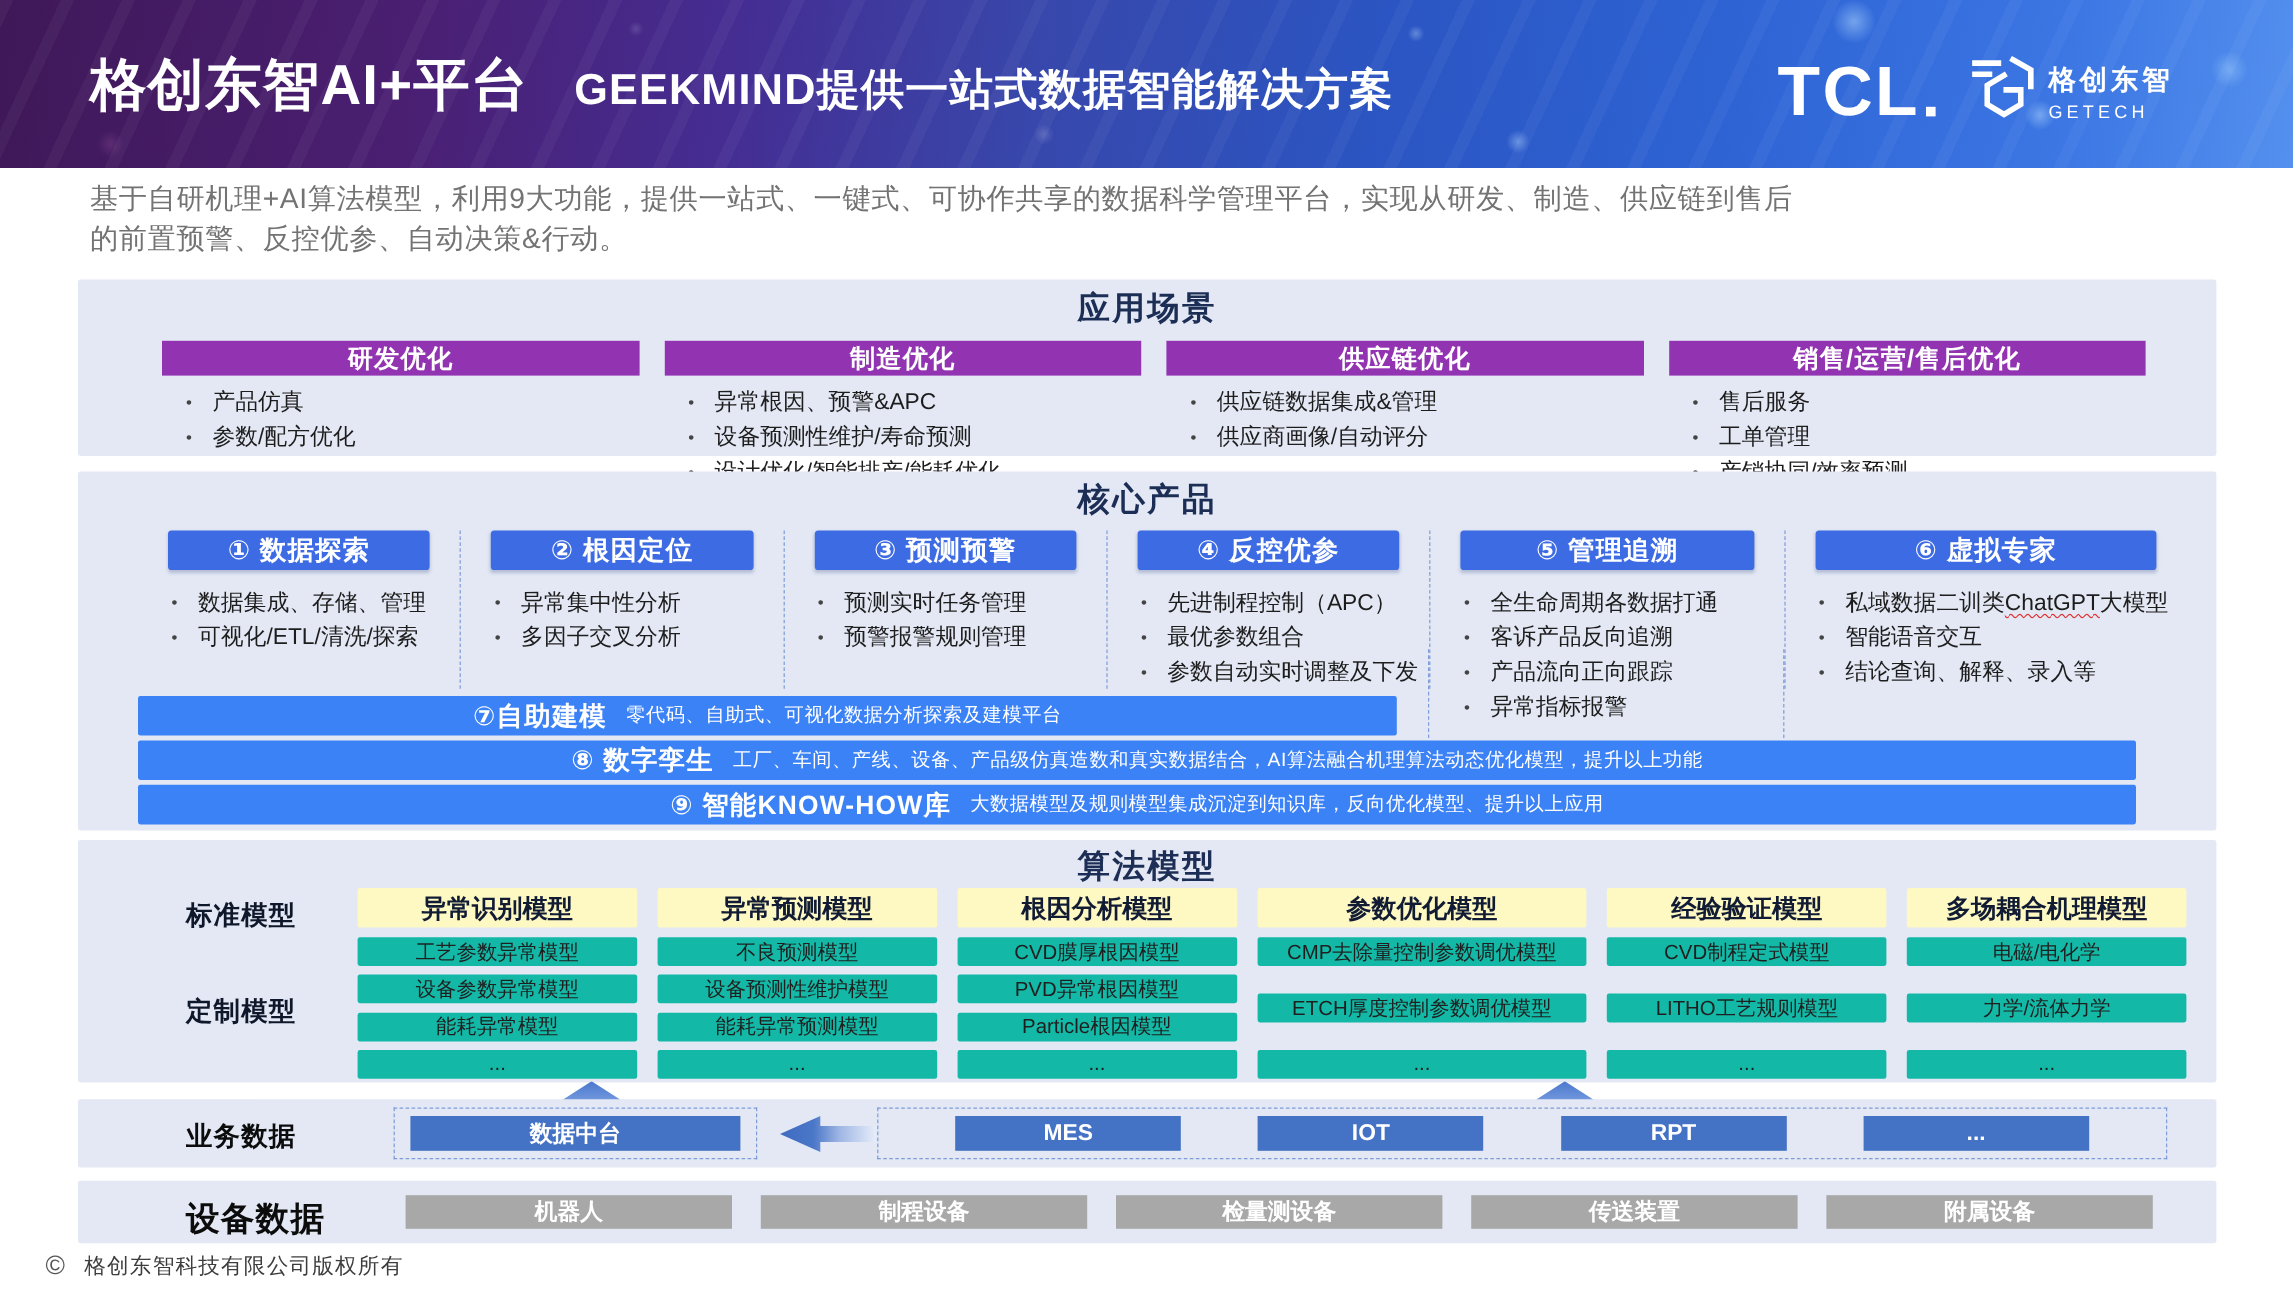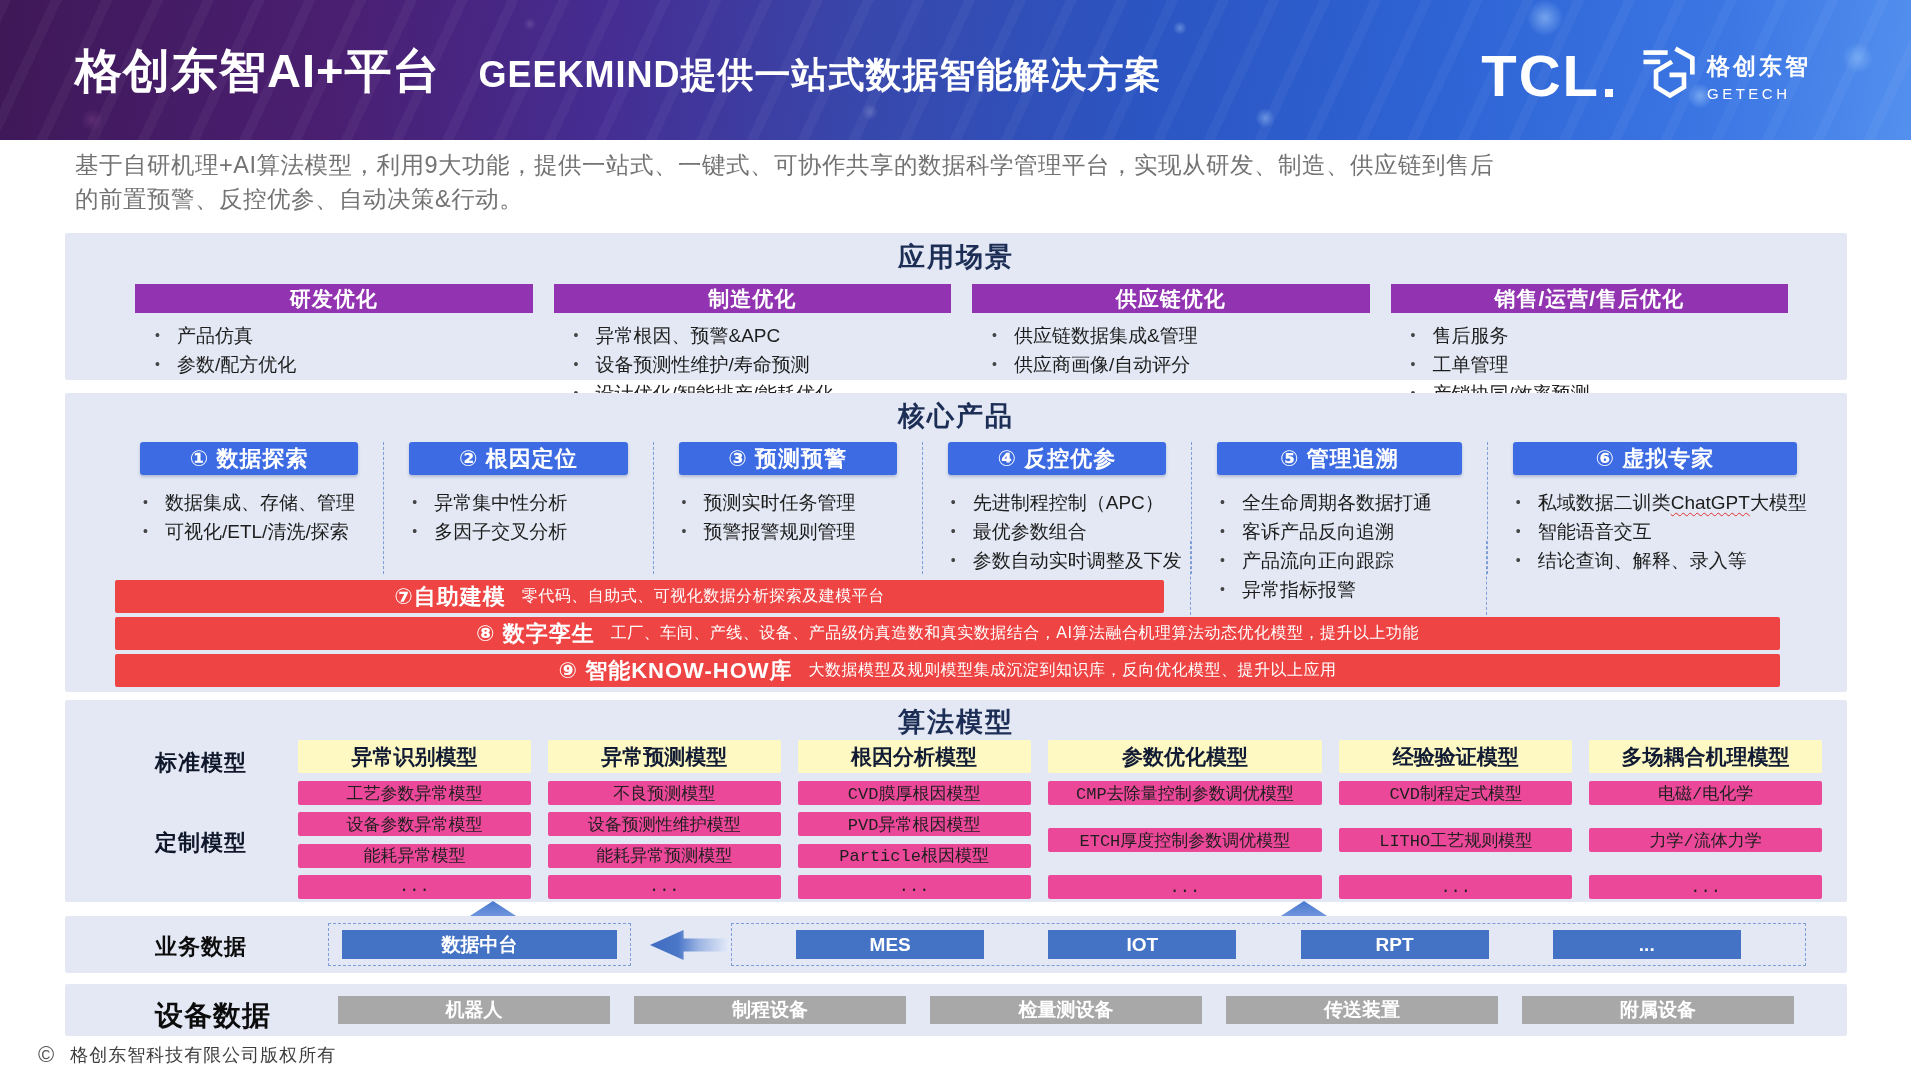--- a/index.html
+++ b/index.html
@@ -66,41 +66,41 @@
   .prod-col.w6 { flex:1.25; }
   .prod-col:not(:last-child) { border-right:1px dashed #7e9cd8; }
   .prod-header { margin:0 auto; width:calc(100% - 46px); height:33px; background:#3D6BE3; border-radius:3px;
                  color:#fff; font-size:22px; font-weight:700; display:flex; align-items:center; justify-content:center;
                  box-shadow:0 2px 3px rgba(40,60,120,.25); letter-spacing:1px; }
   .prod-col .blist { margin-top:13px; padding-left:22px; }
   .wavy { text-decoration:underline wavy #e03030; text-decoration-thickness:1px; text-underline-offset:3px; }
   .divider-ext { position:absolute; width:0; border-left:1px dashed #7e9cd8; top:148px; height:74px; }
   #div-ext-1 { left:1125px; }
   #div-ext-2 { left:1421px; }
-  .bar { height:33px; background:#ef4444; border-radius:2px; margin:4px 0 0 50px; color:#fff;
+  .bar { height:33px; background:#3b82f6; border-radius:2px; margin:4px 0 0 50px; color:#fff;
          display:flex; align-items:center; justify-content:center; }
   .bar.b7 { width:1049px; margin-top:6px; }
   .bar.b8, .bar.b9 { width:1665px; }
   .bar-title { font-size:22px; font-weight:800; letter-spacing:1px; }
   .bar-desc { font-size:16px; margin-left:16px; font-weight:400; letter-spacing:.5px; }
 
   
   #models { top:700px; height:202px; }
   #models .panel-title { margin-top:4px; }
   .row-label { position:absolute; left:90px; font-size:22px; font-weight:800; color:#0f172a; letter-spacing:1px; }
   #label-standard { top:48px; }
   #label-custom { top:128px; }
   .mod-grid { position:absolute; left:233px; top:40px; width:1524px; display:flex; gap:17px; }
   .mod-col { flex:1; }
   .mod-col.w4 { flex:1.18; }
   .mod-header { height:33px; background:#fef9c3; border-radius:2px; color:#111b33; font-size:21px; font-weight:700;
                 display:flex; align-items:center; justify-content:center; }
   .mod-cells { height:118px; margin-top:8px; display:flex; flex-direction:column; justify-content:space-between; }
-  .mod-cell { height:24px; background:#ec4899; border-radius:2px; color:#1f1f1f; font-size:17px;
-              display:flex; align-items:center; justify-content:center;font-family:Liberation Mono, monospace; }
+  .mod-cell { height:24px; background:#14b8a6; border-radius:2px; color:#1f1f1f; font-size:17px;
+              display:flex; align-items:center; justify-content:center; }
 
   
   #business { top:916px; height:57px; }
   #biz-label { position:absolute; left:90px; top:16px; font-size:22px; font-weight:800; color:#0c0c0c; letter-spacing:1px; }
   .dash-box { position:absolute; top:7px; height:43px; border:1px dashed #7e9cd8; }
   #hub-box { left:263px; width:303px; display:flex; align-items:center; justify-content:center; }
   #src-box { left:666px; width:1075px; display:flex; align-items:center; justify-content:space-evenly; }
   .data-box { height:29px; background:#4472C4; color:#fff; font-size:19px; font-weight:700;
               display:flex; align-items:center; justify-content:center; }
   .hub { width:275px; }

